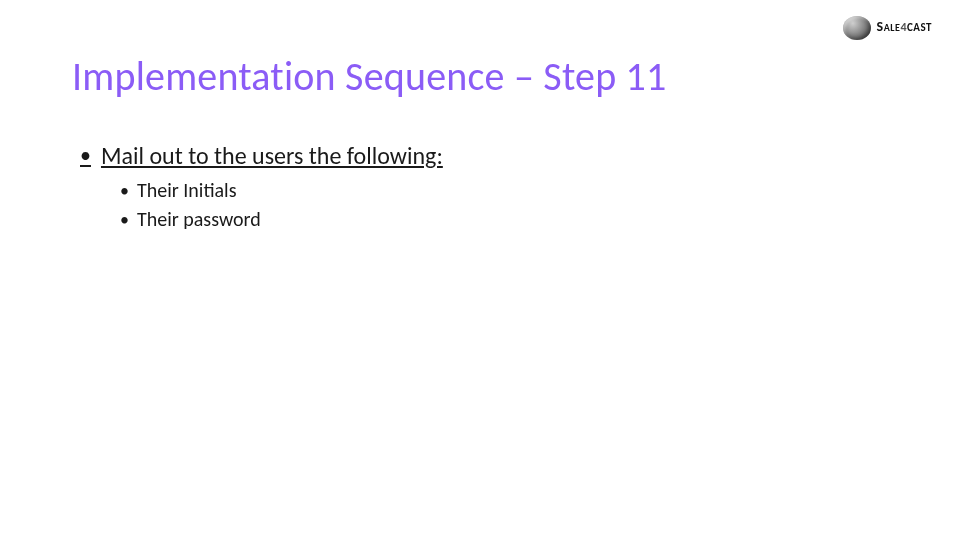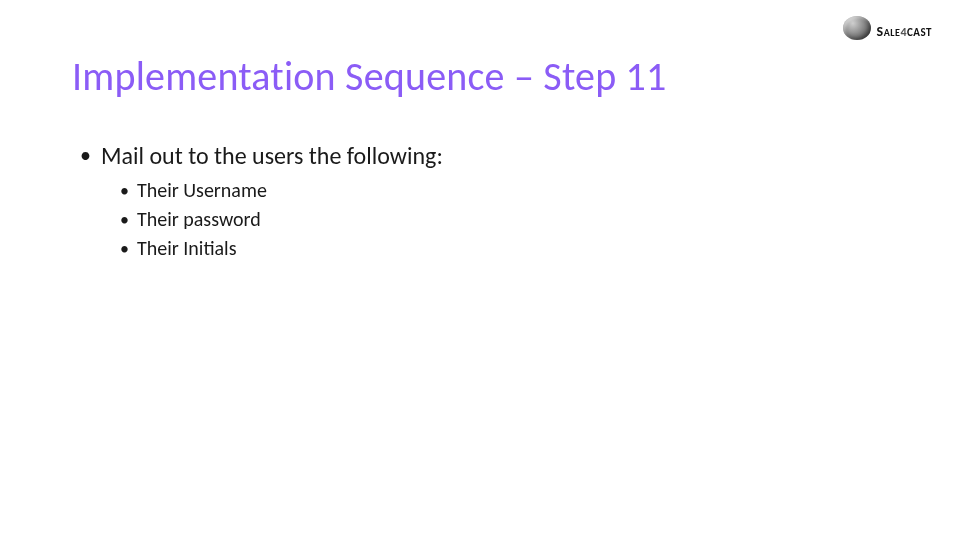--- a/index.html
+++ b/index.html
@@ -15,21 +15,21 @@
   .slide {
     position: relative;
     width: 960px;
     height: 540px;
   }
   .logo-group {
     position: absolute;
     top: 16px;
     right: 28px;
     display: flex;
-    align-items: flex-end;
+    align-items: flex-start;
     gap: 6px;
   }
   .logo-mark {
     width: 28px;
     height: 24px;
     border-radius: 50%;
     background: radial-gradient(circle at 35% 30%, #cfcfcf 0%, #8a8a8a 45%, #3d3d3d 100%);
     box-shadow: inset -2px -2px 4px rgba(0,0,0,0.4), inset 2px 2px 3px rgba(255,255,255,0.5);
     position: relative;
     flex: none;
@@ -56,20 +56,21 @@
     position: absolute;
     left: 80px;
     top: 140px;
     font-size: 24px;
     color: #1a1a1a;
   }
   .bullet-l1 {
     display: flex;
     align-items: flex-end;
     gap: 10px;
+    text-decoration: underline;
   }
   .bullet-l1 .dot, .bullet-l2 .dot {
     flex: none;
   }
   .bullet-l1 .dot::before {
     content: "•";
     font-size: 22px;
     line-height: 28px;
   }
   .sub {
@@ -106,26 +107,22 @@
   <div class="title">Implementation Sequence – Step 11</div>
 
   <div class="body">
     <div class="bullet-l1">
       <span class="dot"></span>
       <span>Mail out to the users the following:</span>
     </div>
     <div class="sub">
       <div class="bullet-l2">
         <span class="dot"></span>
-        <span>Their Username</span>
+        <span>Their Initials</span>
       </div>
       <div class="bullet-l2">
         <span class="dot"></span>
         <span>Their password</span>
-      </div>
-      <div class="bullet-l2">
-        <span class="dot"></span>
-        <span>Their Initials</span>
       </div>
     </div>
   </div>
 
 </div>
 
 </body></html>

